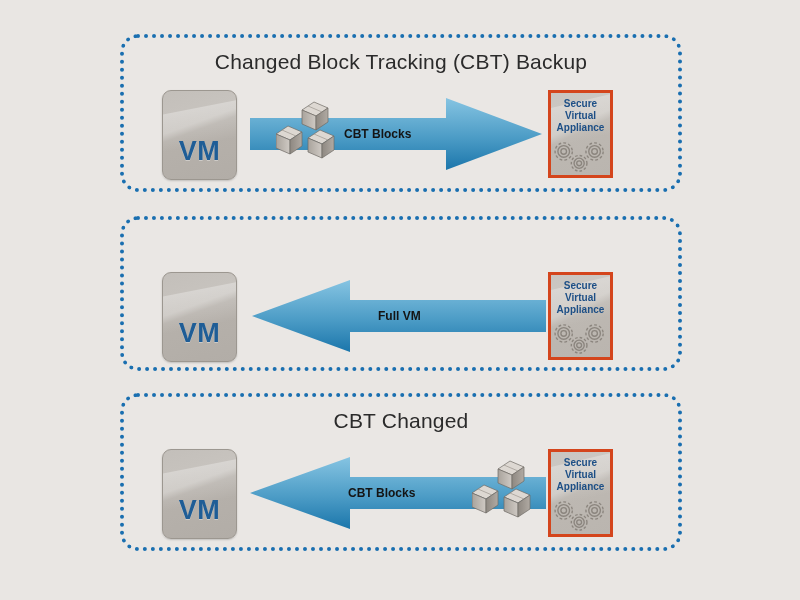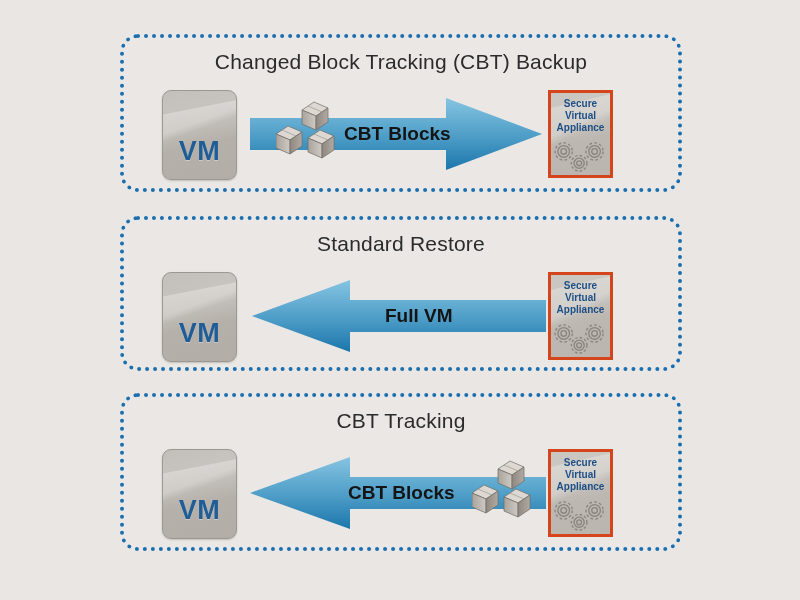--- a/index.html
+++ b/index.html
@@ -135,27 +135,27 @@
   #arrow-0 { left: 126px; width: 292px; }
   #arrow-1 { left: 128px; width: 294px; }
   #arrow-2 { left: 126px; width: 296px; }
 
   .arrow-svg { display: block; width: 100%; height: 100%; }
 
   .arrow-label {
     position: absolute;
     top: 50%;
     transform: translateY(-50%);
-    font-size: 19px;
+    font-size: 12px;
     font-weight: bold;
     color: #141414;
     white-space: nowrap;
   }
   #arrow-label-0 { left: 94px; }
-  #arrow-label-1 { left: 133px; }
+  #arrow-label-1 { left: 126px; }
   #arrow-label-2 { left: 98px; }
 
   
   .cubes {
     position: absolute;
     width: 74px;
     height: 60px;
     top: 62px;
   }
   #cubes-0 { left: 152px; }
@@ -248,21 +248,20 @@
             <circle r="8.6" stroke-dasharray="2.9 2.2"></circle>
             <circle r="5.6"></circle>
             <circle r="2.7"></circle>
           </g>
         </g>
       </svg>
     </div>
   </div>
 
   <div class="panel" id="panel-1">
-    <div class="panel-title">Standard Restore</div>
 
     <div class="vm-box">
       <div class="vm-sheen"></div>
       <div class="vm-label">VM</div>
     </div>
 
     <div class="arrow-wrap" id="arrow-1">
       <svg class="arrow-svg" viewBox="0 0 294 84" preserveAspectRatio="none">
         <defs>
           <linearGradient id="ag1" x1="0" y1="0" x2="0" y2="1">
@@ -299,21 +298,21 @@
             <circle r="8.6" stroke-dasharray="2.9 2.2"></circle>
             <circle r="5.6"></circle>
             <circle r="2.7"></circle>
           </g>
         </g>
       </svg>
     </div>
   </div>
 
   <div class="panel" id="panel-2">
-    <div class="panel-title">CBT Tracking</div>
+    <div class="panel-title">CBT Changed</div>
 
     <div class="vm-box">
       <div class="vm-sheen"></div>
       <div class="vm-label">VM</div>
     </div>
 
     <div class="arrow-wrap" id="arrow-2">
       <svg class="arrow-svg" viewBox="0 0 296 84" preserveAspectRatio="none">
         <defs>
           <linearGradient id="ag2" x1="0" y1="0" x2="0" y2="1">

